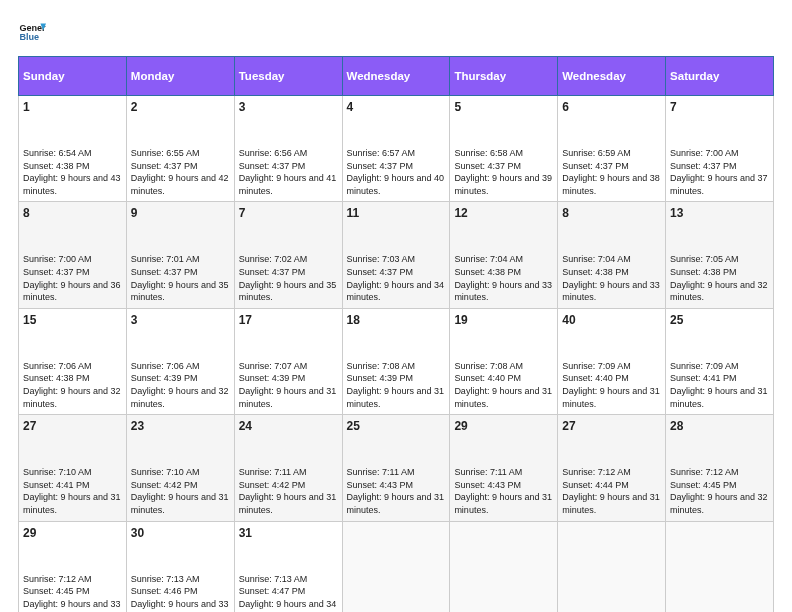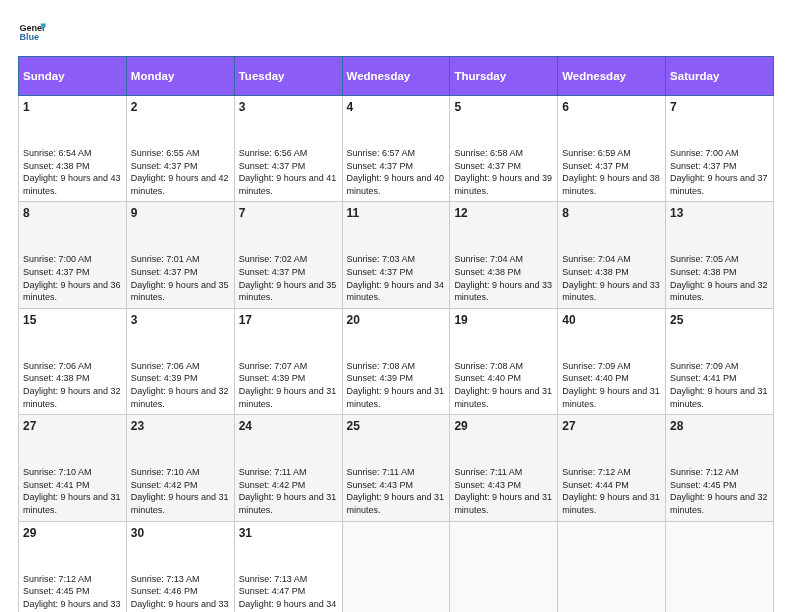--- a/index.html
+++ b/index.html
@@ -184,21 +184,21 @@
           </td>
           <td>
             <span class="day-num">3</span>
             <div class="cell-text">Sunrise: 7:06 AM<br>Sunset: 4:39 PM<br>Daylight: 9 hours and 32 minutes.</div>
           </td>
           <td>
             <span class="day-num">17</span>
             <div class="cell-text">Sunrise: 7:07 AM<br>Sunset: 4:39 PM<br>Daylight: 9 hours and 31 minutes.</div>
           </td>
           <td>
-            <span class="day-num">20</span>
+            <span class="day-num">18</span>
             <div class="cell-text">Sunrise: 7:08 AM<br>Sunset: 4:39 PM<br>Daylight: 9 hours and 31 minutes.</div>
           </td>
           <td>
             <span class="day-num">19</span>
             <div class="cell-text">Sunrise: 7:08 AM<br>Sunset: 4:40 PM<br>Daylight: 9 hours and 31 minutes.</div>
           </td>
           <td>
             <span class="day-num">40</span>
             <div class="cell-text">Sunrise: 7:09 AM<br>Sunset: 4:40 PM<br>Daylight: 9 hours and 31 minutes.</div>
           </td>

